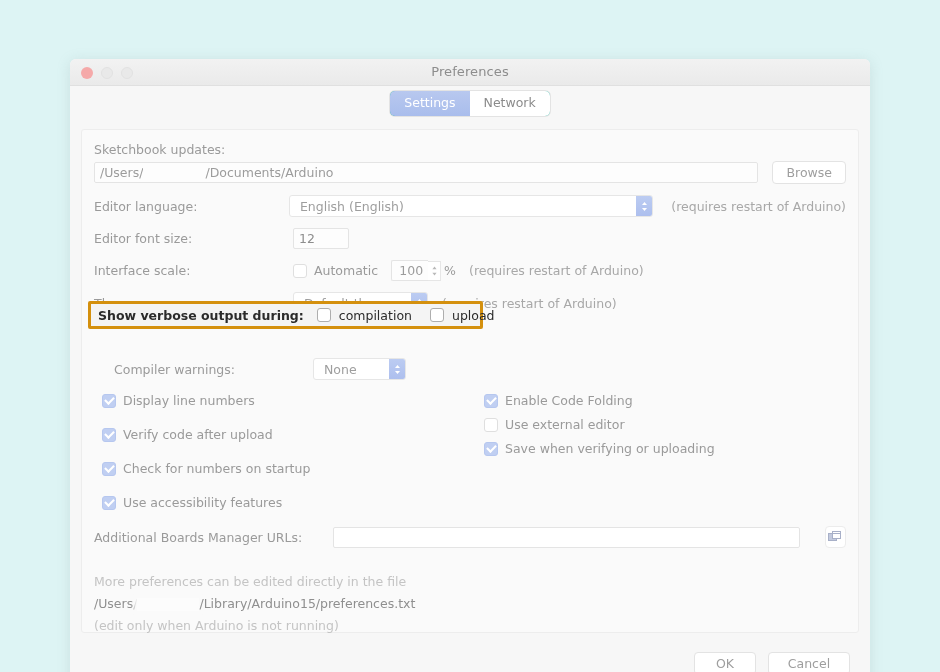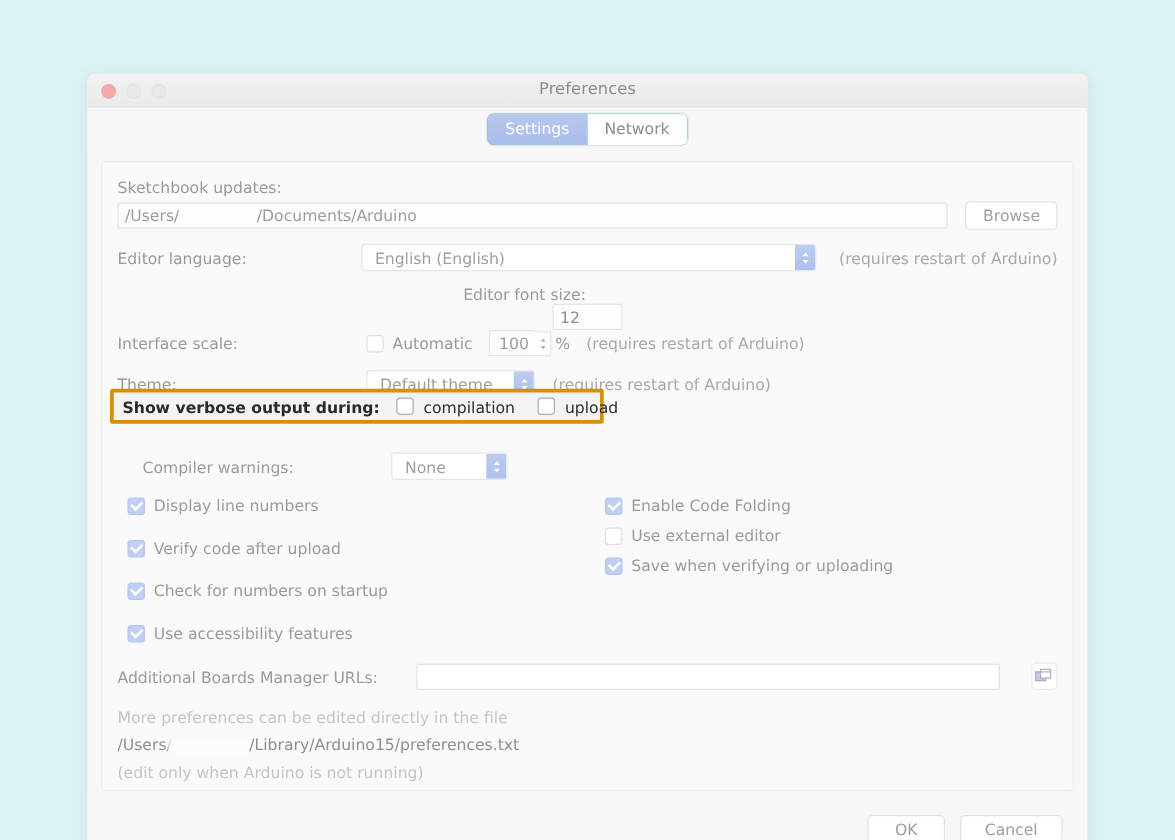--- a/index.html
+++ b/index.html
@@ -194,21 +194,21 @@
     border-left: 2px solid #ffffff;
     border-bottom: 2px solid #ffffff;
     transform: rotate(-45deg) translate(1px,-1px);
   }
   .cbrow { display: flex; align-items: center; gap: 7px; }
   .cbrow .cbl { font-size: 12.5px; color: #9a9a9a; white-space: nowrap; }
 
   
   #verbose-highlight {
     position: absolute;
-    left: 6px; top: 181px;
+    left: 6px; top: 171px;
     width: 395px; height: 28px;
     border: 3px solid #d4900e;
     border-radius: 2px;
     background: #f4f4f4;
     display: flex;
     align-items: center;
     padding-left: 7px;
     z-index: 5;
   }
   #verbose-highlight .hl-label {
@@ -286,21 +286,21 @@
         <div class="stepper">
           <svg width="9" height="13" viewBox="0 0 9 13">
             <path d="M4.5 2 L7 5 L2 5 Z" fill="#ffffff"></path>
             <path d="M4.5 11 L7 8 L2 8 Z" fill="#ffffff"></path>
           </svg>
         </div>
       </div>
       <div class="note" style="margin-left:18px;">(requires restart of Arduino)</div>
     </div>
 
-    <div class="row" style="flex-direction:column;">
+    <div class="row" style="margin-bottom:11px;">
       <div class="lbl" style="width:199px;">Editor font size:</div>
       <div class="textfield" style="width:56px;color:#8d8d8d;">12</div>
     </div>
 
     <div class="row" style="margin-bottom:11px;">
       <div class="lbl" style="width:199px;">Interface scale:</div>
       <div class="cbrow">
         <span class="cb off"></span>
         <span class="cbl">Automatic</span>
       </div>
@@ -379,21 +379,21 @@
           <span class="cb off"></span>
           <span class="cbl">Use external editor</span>
         </div>
         <div class="cbrow">
           <span class="cb on"></span>
           <span class="cbl">Save when verifying or uploading</span>
         </div>
       </div>
     </div>
 
-    <div class="row" style="margin-bottom:14px;gap:16px;">
+    <div class="row" style="margin-bottom:26px;gap:16px;">
       <div class="lbl">Additional Boards Manager URLs:</div>
       <div class="textfield" style="width:490px;margin-left:15px;background:#ffffff;"></div>
       <div class="icon-btn" style="margin-left:9px;">
         <svg width="14" height="14" viewBox="0 0 14 14">
           <rect x="0.5" y="3.5" width="8" height="7" fill="#c3cade" stroke="#a8b0c8" stroke-width="1"></rect>
           <rect x="4.5" y="1.5" width="8" height="7" fill="#ffffff" stroke="#a8b0c8" stroke-width="1"></rect>
           <line x1="4.5" y1="3.5" x2="12.5" y2="3.5" stroke="#a8b0c8" stroke-width="1"></line>
         </svg>
       </div>
     </div>

